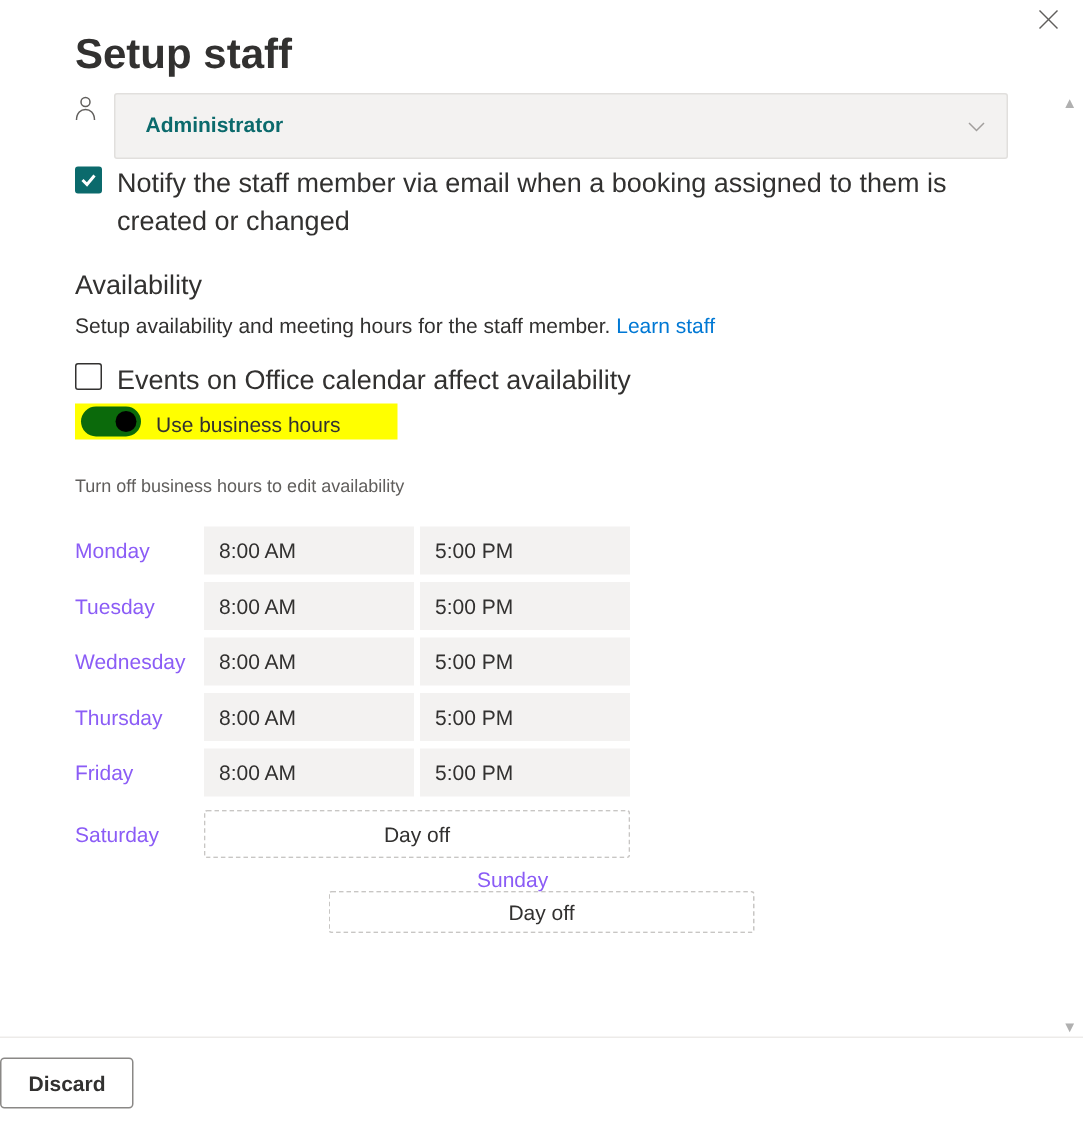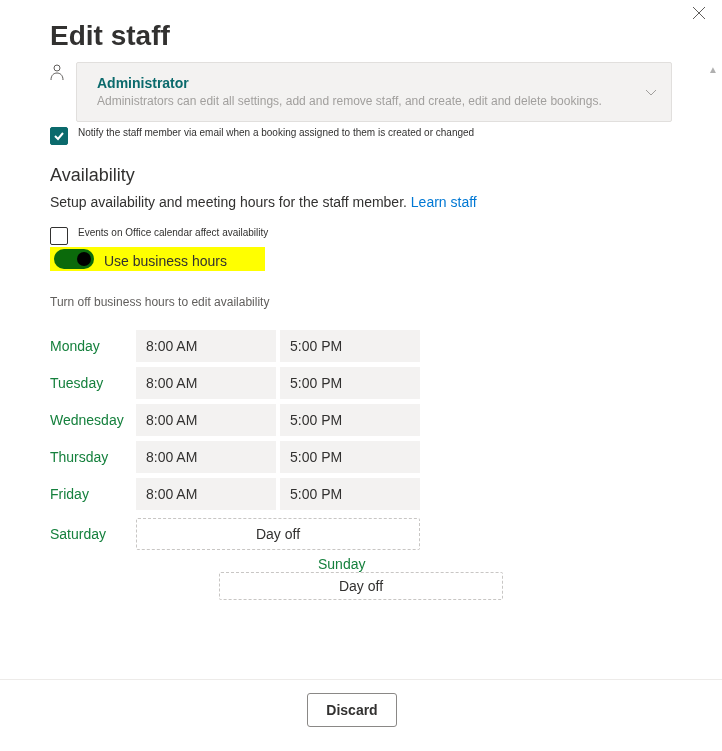--- a/index.html
+++ b/index.html
@@ -106,21 +106,21 @@
     }
     .checkbox-box.checked {
       background: #0b6a6c;
       border-color: #0b6a6c;
     }
     .checkbox-box.checked svg {
       stroke: #fff;
     }
     .checkbox-label {
       flex: 1;
-      font-size: 10px;
+      font-size: 18px;
       line-height: 1.4;
     }
     h2.section-title {
       font-size: 18px;
       font-weight: 400;
       color: #323130;
       margin-bottom: 8px;
       margin-top: 6px;
     }
     .section-desc {
@@ -178,21 +178,21 @@
       width: 100%;
     }
     .day-row {
       display: flex;
       align-items: center;
       height: 37px;
     }
     .day-label {
       width: 86px;
       font-size: 14px;
-      color: #15803d;
+      color: #8b5cf6;
     }
     .time-block {
       display: flex;
       gap: 0;
     }
     .time-cell {
       width: 140px;
       height: 32px;
       background: #f3f2f1;
       display: flex;
@@ -208,28 +208,28 @@
       border: 1px dashed #c8c6c4;
       border-radius: 2px;
       display: flex;
       align-items: center;
       justify-content: center;
       font-size: 14px;
       color: #323130;
     }
     .footer {
       position: absolute;
-      bottom: 12px;
+      bottom: 0;
       left: 0;
       right: 0;
       height: 60px;
       border-top: 1px solid #edebe9;
       display: flex;
       align-items: center;
-      justify-content: center;
+      justify-content: space-between;
       padding-right: 18px;
       gap: 10px;
       background: #fff;
     }
     .btn {
       height: 34px;
       padding: 0 18px;
       border-radius: 3px;
       font-size: 14px;
       font-weight: 600;
@@ -248,32 +248,31 @@
 <body>
 
 <div class="close-btn">
   <svg viewBox="0 0 14 14">
       <line x1="1" y1="1" x2="13" y2="13" stroke="currentColor" stroke-width="1"></line>
       <line x1="13" y1="1" x2="1" y2="13" stroke="currentColor" stroke-width="1"></line>
     </svg>
 </div>
 
 <div class="scroll-area">
-  <h1 class="page-title">Edit staff</h1>
+  <h1 class="page-title">Setup staff</h1>
 
   <div class="role-section">
     <span class="person-icon">
       <svg width="14" height="16" viewBox="0 0 14 16">
           <circle cx="7" cy="4" r="3" fill="none" stroke="currentColor" stroke-width="1"></circle>
           <path d="M1 16 C1 11 4 9 7 9 C10 9 13 11 13 16" fill="none" stroke="currentColor" stroke-width="1"></path>
         </svg>
     </span>
     <div class="role-card">
       <div class="role-card-title">Administrator</div>
-      <div class="role-card-desc">Administrators can edit all settings, add and remove staff, and create, edit and delete bookings.</div>
       <span class="role-chevron">
         <svg width="12" height="8" viewBox="0 0 12 8">
             <path d="M1 1 L6 6 L11 1" fill="none" stroke="currentColor" stroke-width="1"></path>
           </svg>
       </span>
     </div>
   </div>
 
   <div class="checkbox-row">
     <div class="checkbox-box checked">

